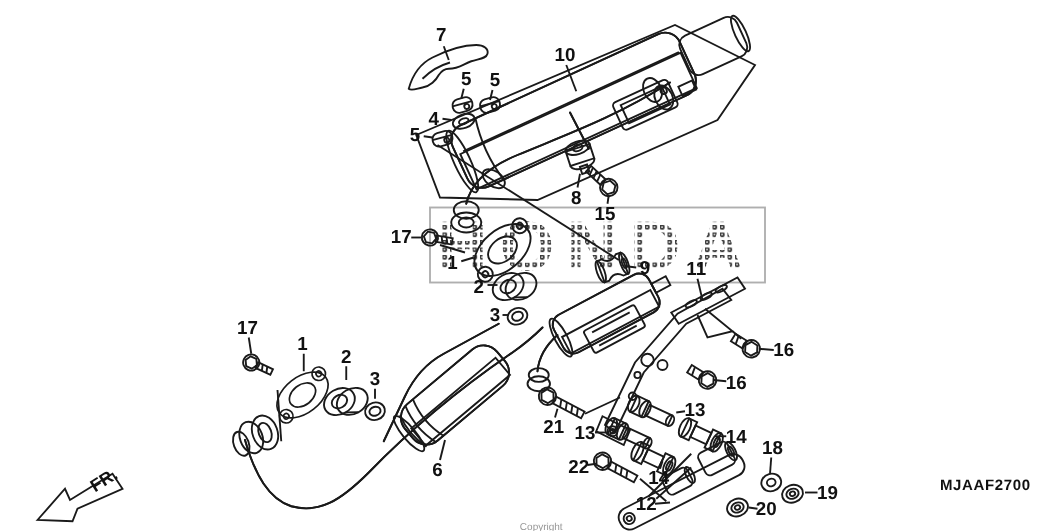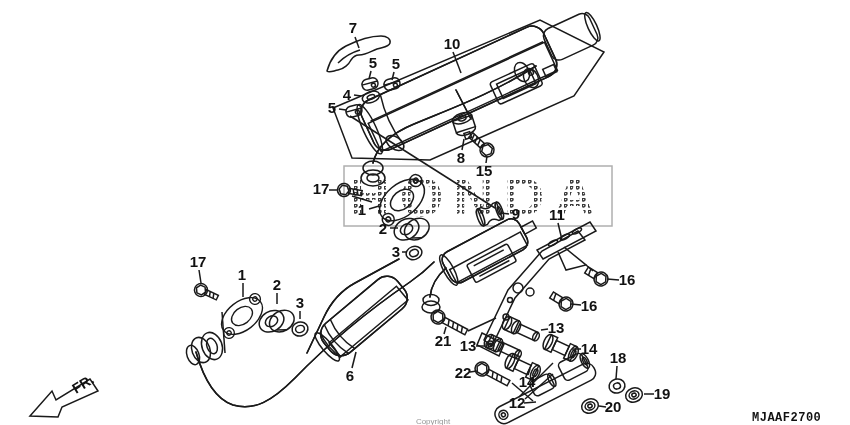--- a/index.html
+++ b/index.html
@@ -24,22 +24,22 @@
   .band-o{stroke:#1a1a1a;stroke-width:8;fill:none;stroke-linecap:round;}
   .band-i{stroke:#fff;stroke-width:4.5;fill:none;stroke-linecap:round;}
   .callout{font:700 15px "Liberation Sans",sans-serif;fill:#111;stroke:none;
            text-anchor:middle;cursor:pointer;}
   .leader{stroke:#1a1a1a;stroke-width:1.1;}
   .wm{font:700 56px "Liberation Sans",sans-serif;letter-spacing:10px;stroke:none;
       fill:url(#ht2);opacity:.85;text-anchor:middle;}
   .fr-text{font:700 14px "Liberation Sans",sans-serif;fill:#111;stroke:none;}
   .copyright{position:absolute;left:308px;top:389px;width:250px;text-align:center;
              font-size:8px;line-height:1.2;color:#979797;margin-top:28px;}
-  .diagram-code{position:absolute;left:752px;top:411px;font-weight:700;font-size:12px;
-                color:#111;letter-spacing:.5px;font-family:Liberation Mono, monospace;}
+  .diagram-code{position:absolute;left:752px;top:381px;font-weight:700;font-size:12px;
+                color:#111;letter-spacing:.5px;}
 </style>
 </head>
 <body>
 
 <div class="stage">
 <svg class="ln" width="850" height="425" viewBox="0 0 850 425">
   <defs>
     <pattern id="ht" patternUnits="userSpaceOnUse" width="5" height="5">
       <circle cx="1.2" cy="1.2" r="1" fill="#c3c3c3"></circle>
     </pattern>

